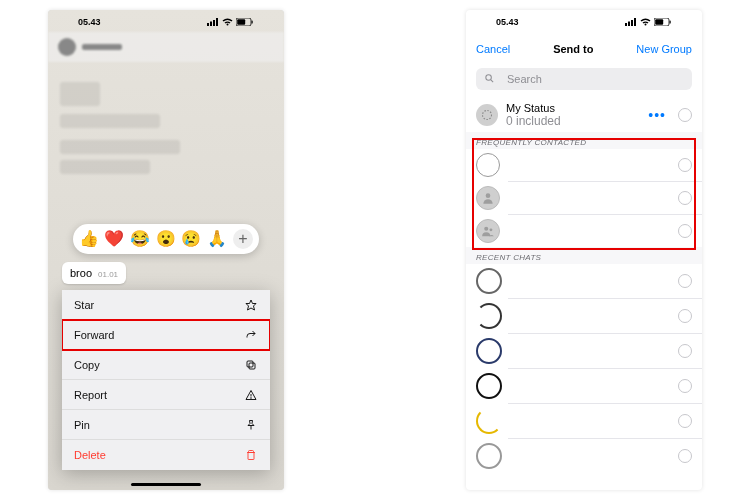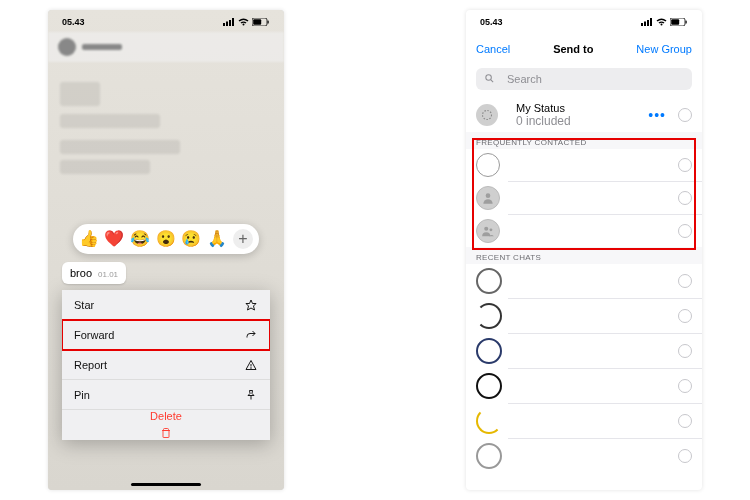--- a/index.html
+++ b/index.html
@@ -1,20 +1,20 @@
 <!DOCTYPE html>
 <html><head>
 <meta charset="utf-8">
 <style>
   * { box-sizing: border-box; margin: 0; padding: 0; font-family: -apple-system, Helvetica, Arial, sans-serif; }
   body { width: 750px; height: 500px; background: #fff; display: flex; justify-content: space-between; padding: 10px 48px; }
   .phone { width: 236px; height: 480px; background: #fff; border-radius: 4px; box-shadow: 0 0 4px rgba(0,0,0,0.12); overflow: hidden; position: relative; }
 
   
-  .status { height: 24px; display: flex; align-items: center; justify-content: space-between; padding: 0 14px; font-size: 9px; font-weight: 600; color: #000; z-index: 20; position: relative; }
+  .status { height: 24px; display: flex; align-items: center; justify-content: space-between; padding: 0 30px; font-size: 9px; font-weight: 600; color: #000; z-index: 20; position: relative; }
   .status-right { display: flex; align-items: center; gap: 3px; }
   .signal, .wifi, .batt { display: inline-block; }
   .signal svg, .wifi svg, .batt svg { display: block; }
 
   
   .phoneA { background: #d8d8d8; }
   .phoneA .status { background: transparent; }
   .blurchat { position: absolute; inset: 0; background: linear-gradient(#e6e3dc, #d9d6cf); z-index: 0; }
   .blurblob { position: absolute; background: rgba(0,0,0,0.08); border-radius: 3px; filter: blur(1px); }
   .blurheader { height: 30px; background: rgba(240,240,240,0.6); position: absolute; left:0; right:0; top:22px; display:flex; align-items:center; gap:6px; padding:0 10px; filter: blur(1px); }
@@ -24,41 +24,41 @@
   .phoneA-content { position: relative; z-index: 5; padding-top: 190px; }
   .react-bar { margin: 0 auto 8px; width: 186px; height: 30px; background: #fff; border-radius: 15px; display: flex; align-items: center; justify-content: space-between; padding: 0 6px; box-shadow: 0 2px 8px rgba(0,0,0,0.2); }
   .react-bar span { font-size: 16px; line-height: 1; }
   .react-plus { width: 20px; height: 20px; border-radius: 50%; background: #eee; display: inline-flex; align-items: center; justify-content: center; font-size: 14px; color: #666; }
 
   .msg { margin: 0 0 6px 14px; display: inline-flex; align-items: baseline; background: #fff; border-radius: 6px; padding: 5px 8px; box-shadow: 0 1px 2px rgba(0,0,0,0.15); font-size: 11px; gap:6px; }
   .msg .time { font-size: 8px; color: #9a9a9a; }
 
   .menu { margin: 0 14px; background: #f0f0f2; border-radius: 0; overflow: hidden; box-shadow: 0 4px 18px rgba(0,0,0,0.25); }
   .menu-item { display: flex; align-items: center; justify-content: space-between; height: 30px; padding: 0 12px; font-size: 11px; border-bottom: 1px solid #ddd; color: #111; }
-  .menu-item:last-child { border-bottom: none; color: #ff3b30; flex-direction: column; }
+  .menu-item:last-child { border-bottom: none; color: #ff3b30; }
   .menu-item.hl { outline: 2px solid #e60000; outline-offset: -1px; }
   .menu-item .ico { width: 14px; height: 14px; display:flex; align-items:center; justify-content:center; }
 
   .homebar { position:absolute; bottom:4px; left:50%; transform:translateX(-50%); width:70px; height:3px; background:#000; border-radius:2px; }
 
   
   .phoneB { background: #fff; }
   .navB { height: 30px; display:flex; align-items:center; justify-content: space-between; padding: 0 10px; font-size: 11px; }
   .navB .cancel, .navB .new { color: #007aff; }
   .navB .title { font-weight: 600; color:#000; }
   .searchB { margin: 4px 10px 8px; height: 22px; background: #ededef; border-radius: 6px; display:flex; align-items:center; gap:12px; padding:0 8px; color:#8e8e93; font-size:11px; }
   .row { display:flex; align-items:center; padding: 4px 10px; gap:8px; min-height: 32px; }
   .row .av { width: 24px; height:24px; border-radius:50%; background:#cfcfcf; border:1.5px solid #bbb; flex-shrink:0; display:flex; align-items:center; justify-content:center; }
   .row .av.big { width:26px; height:26px; }
-  .row .col { flex:1;margin-left:10px; }
+  .row .col { flex:1; }
   .row .nm { font-size: 11px; color:#000; }
   .row .sub { font-size: 12px; color:#8e8e93; }
   .row .dots { color:#007aff; font-size:14px; letter-spacing:1px; margin-right:4px; }
   .row .radio { width:14px; height:14px; border-radius:50%; border:1px solid #c7c7cc; flex-shrink:0; }
-  .sect { font-size: 8px; color:#6d6d72; padding: 6px 10px 2px; letter-spacing:0.3px; background:#f7f7f9; }
+  .sect { font-size: 8px; color:#6d6d72; padding: 6px 10px 2px; letter-spacing:0.3px; background:#f7f7f9;font-style:italic; }
   .div { height:1px; background:#e5e5ea; margin-left: 42px; }
 
   .hlbox { position:absolute; border:2px solid #e60000; pointer-events:none; }
   .hlboxB1 { left:6px; right:6px; top:128px; height:112px; }
 
   .statusicon { width:22px; height:22px; border-radius:50%; background:#cfcfcf; display:flex; align-items:center; justify-content:center; }
 </style>
 </head>
 <body>
 
@@ -124,20 +124,29 @@
               <polygon points="12 2 15 9 22 9 17 14 19 22 12 18 5 22 7 14 2 9 9 9 12 2"></polygon>
             </svg>
           </span>
       </div>
       <div class="menu-item hl">
         <span>Forward</span>
         <span class="ico">
             <svg width="12" height="12" viewBox="0 0 24 24" fill="none" stroke="#000" stroke-width="1.8">
               <path d="M15 14l5-5-5-5"></path>
               <path d="M20 9H10a6 6 0 00-6 6v2"></path>
+            </svg>
+          </span>
+      </div>
+      <div class="menu-item">
+        <span>Copy</span>
+        <span class="ico">
+            <svg width="12" height="12" viewBox="0 0 24 24" fill="none" stroke="#000" stroke-width="1.8">
+              <rect x="8" y="8" width="12" height="12" rx="2"></rect>
+              <rect x="4" y="4" width="12" height="12" rx="2"></rect>
             </svg>
           </span>
       </div>
       <div class="menu-item">
         <span>Report</span>
         <span class="ico">
             <svg width="12" height="12" viewBox="0 0 24 24" fill="none" stroke="#000" stroke-width="1.8">
               <path d="M12 3l10 18H2L12 3z"></path>
               <line x1="12" y1="10" x2="12" y2="15"></line>
               <circle cx="12" cy="18" r="0.6" fill="#000"></circle>

